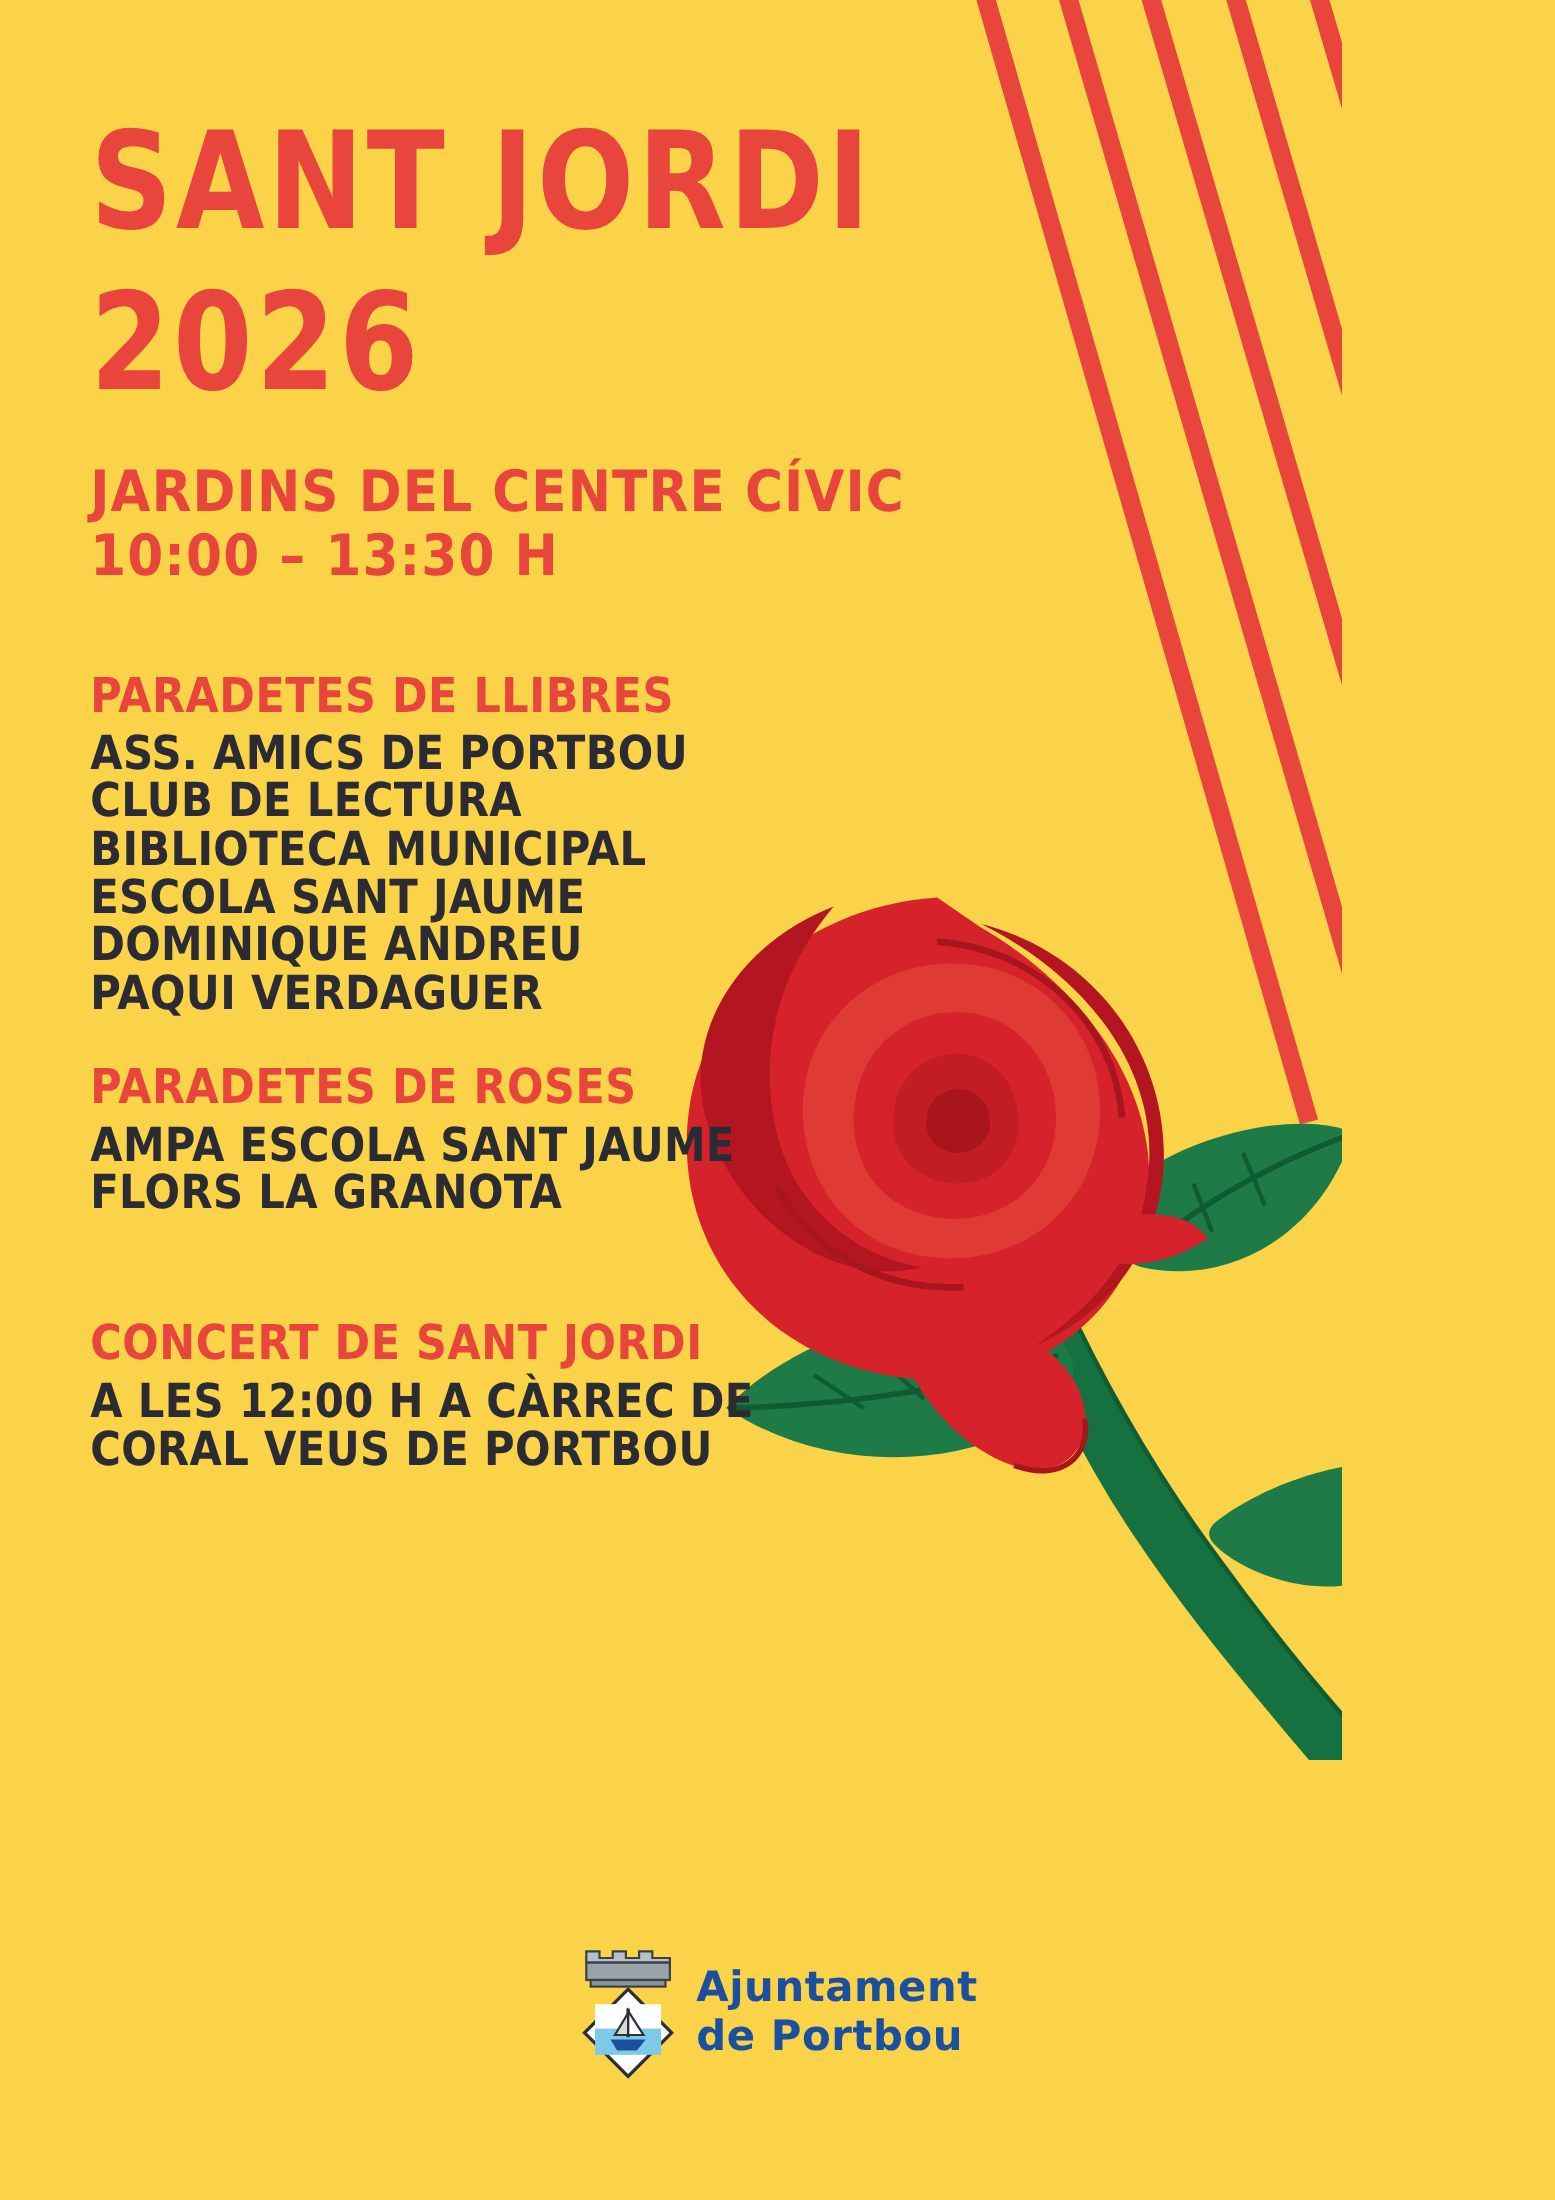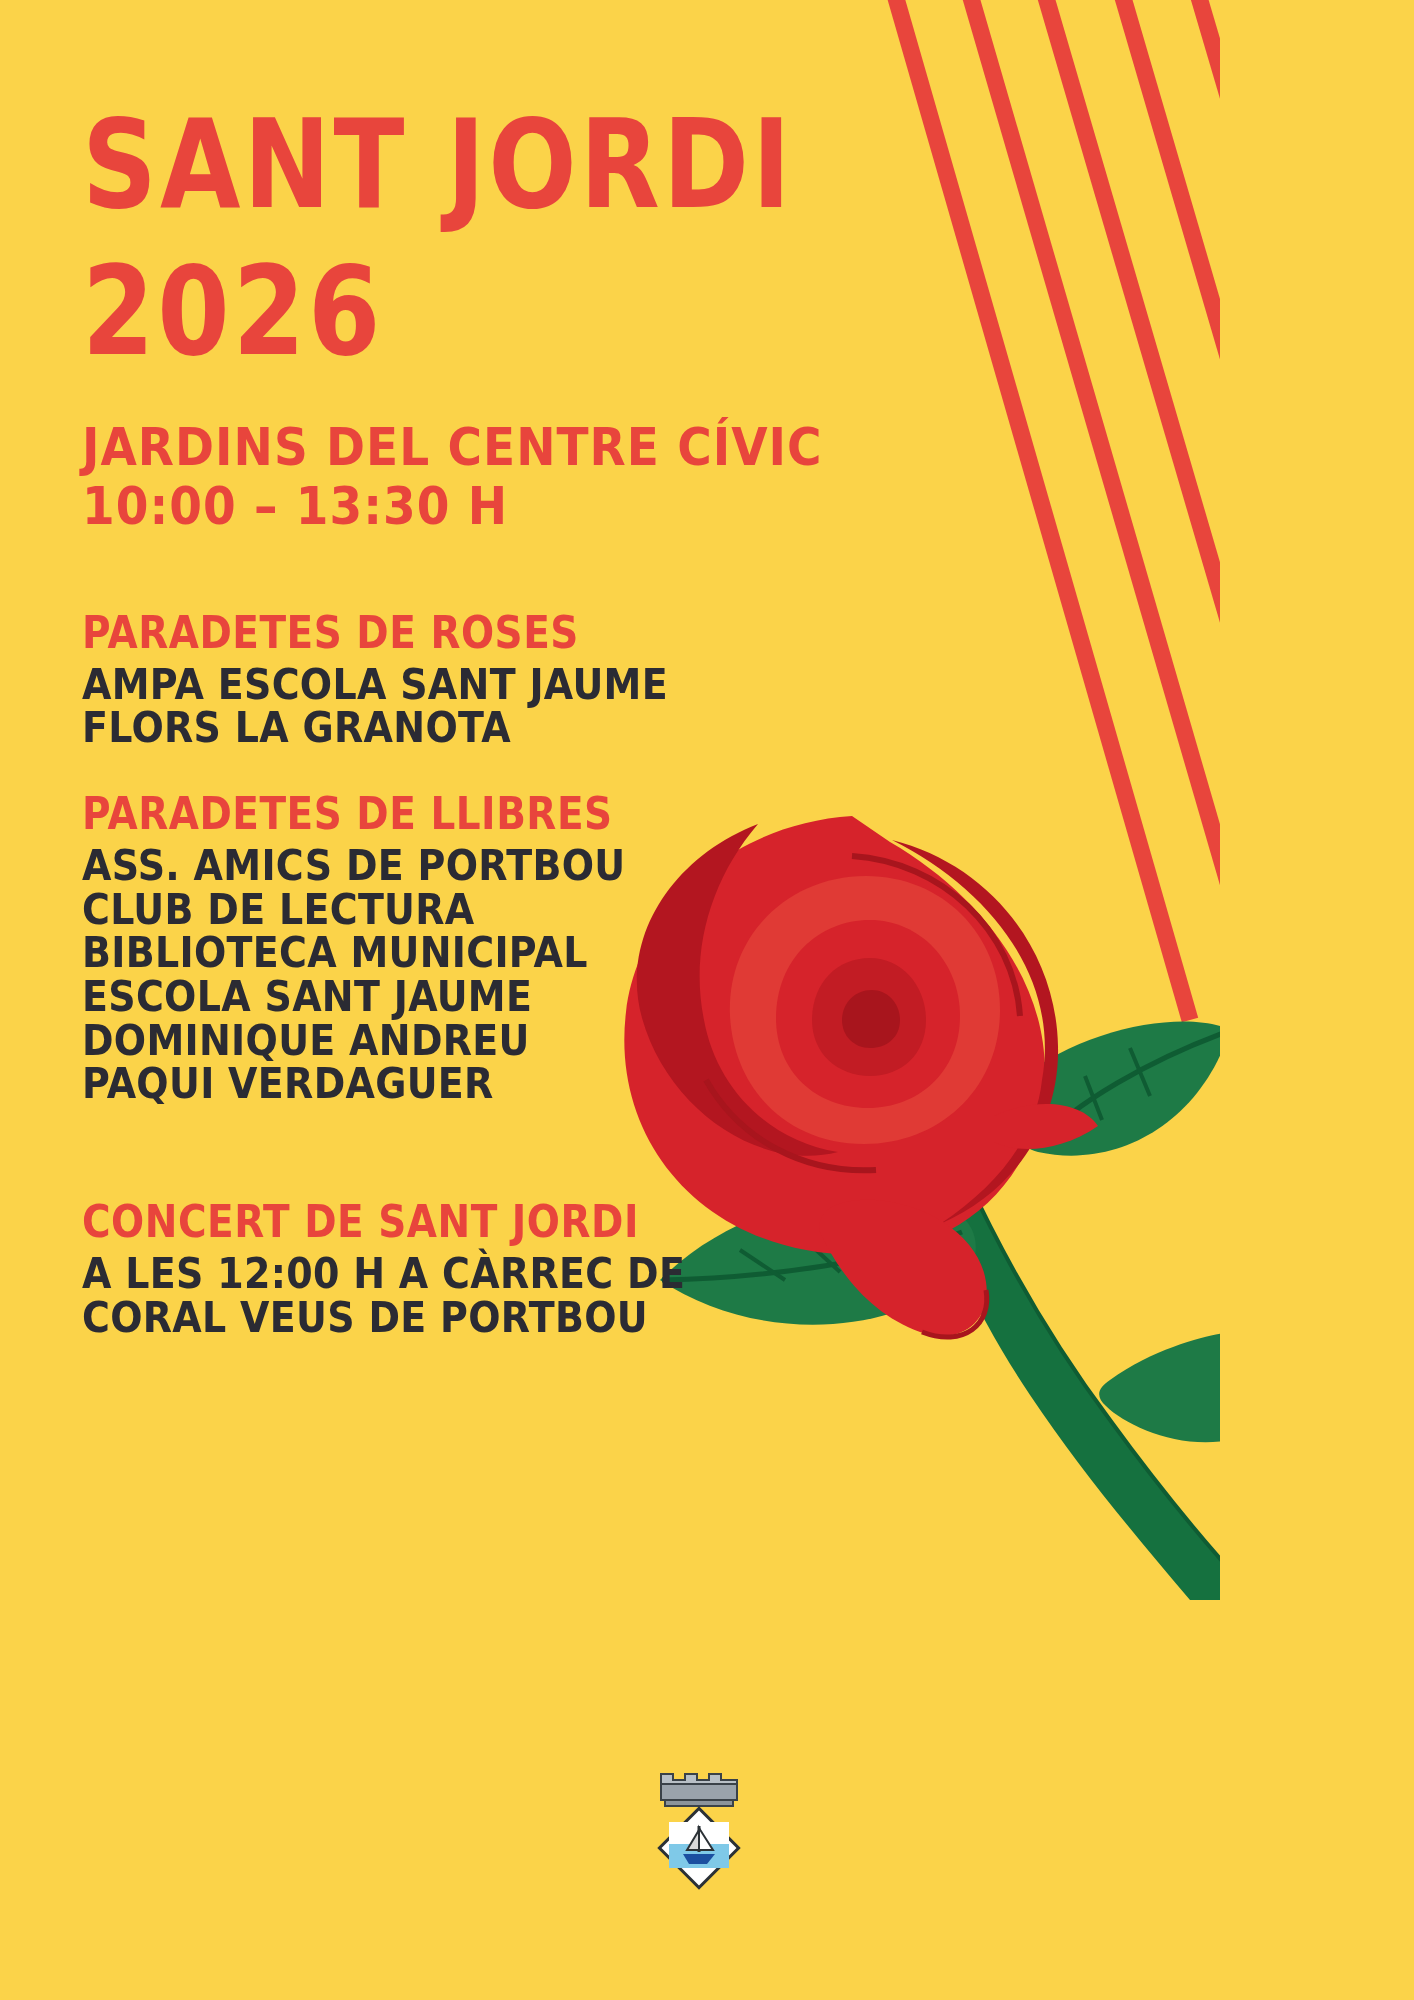--- a/index.html
+++ b/index.html
@@ -195,33 +195,33 @@
     <div class="title-year">2026</div>
 
     <div class="subtitle">
       <span>JARDINS DEL CENTRE CÍVIC</span>
       <span class="line2">10:00 – 13:30 H</span>
     </div>
 
     <div class="sections">
 
       <div class="section">
-        <div class="section-title">PARADETES DE ROSES</div>
-        <div class="section-item">AMPA ESCOLA SANT JAUME</div>
-        <div class="section-item">FLORS LA GRANOTA</div>
-      </div>
-
-      <div class="section">
         <div class="section-title">PARADETES DE LLIBRES</div>
         <div class="section-item">ASS. AMICS DE PORTBOU</div>
         <div class="section-item">CLUB DE LECTURA</div>
         <div class="section-item">BIBLIOTECA MUNICIPAL</div>
         <div class="section-item">ESCOLA SANT JAUME</div>
         <div class="section-item">DOMINIQUE ANDREU</div>
         <div class="section-item">PAQUI VERDAGUER</div>
+      </div>
+
+      <div class="section">
+        <div class="section-title">PARADETES DE ROSES</div>
+        <div class="section-item">AMPA ESCOLA SANT JAUME</div>
+        <div class="section-item">FLORS LA GRANOTA</div>
       </div>
 
 
       <div class="section concert">
         <div class="section-title">CONCERT DE SANT JORDI</div>
         <div class="section-item">A LES 12:00 H A CÀRREC DE</div>
         <div class="section-item">CORAL VEUS DE PORTBOU</div>
       </div>
 
     </div>
@@ -241,15 +241,19 @@
         <g transform="rotate(-45)">
           <rect x="-30" y="-4" width="60" height="24" fill="#7fc9e8"></rect>
           <rect x="-30" y="-26" width="60" height="22" fill="#ffffff"></rect>
           <path d="M-16 6 L16 6 L8 16 L-10 16 Z" fill="#1B4FA0"></path>
           <path d="M0 -22 L0 4" stroke="#2b3136" stroke-width="3"></path>
           <path d="M0 -20 L14 2 L0 2 Z" fill="#ffffff" stroke="#2b3136" stroke-width="2"></path>
           <path d="M0 -18 L-12 2 L0 2 Z" fill="#d9d9d9" stroke="#2b3136" stroke-width="2"></path>
         </g>
       </g>
     </svg>
+    <div class="footer-text">
+      <div>Ajuntament</div>
+      <div>de Portbou</div>
+    </div>
   </div>
 
 </div>
 
 </body></html>

